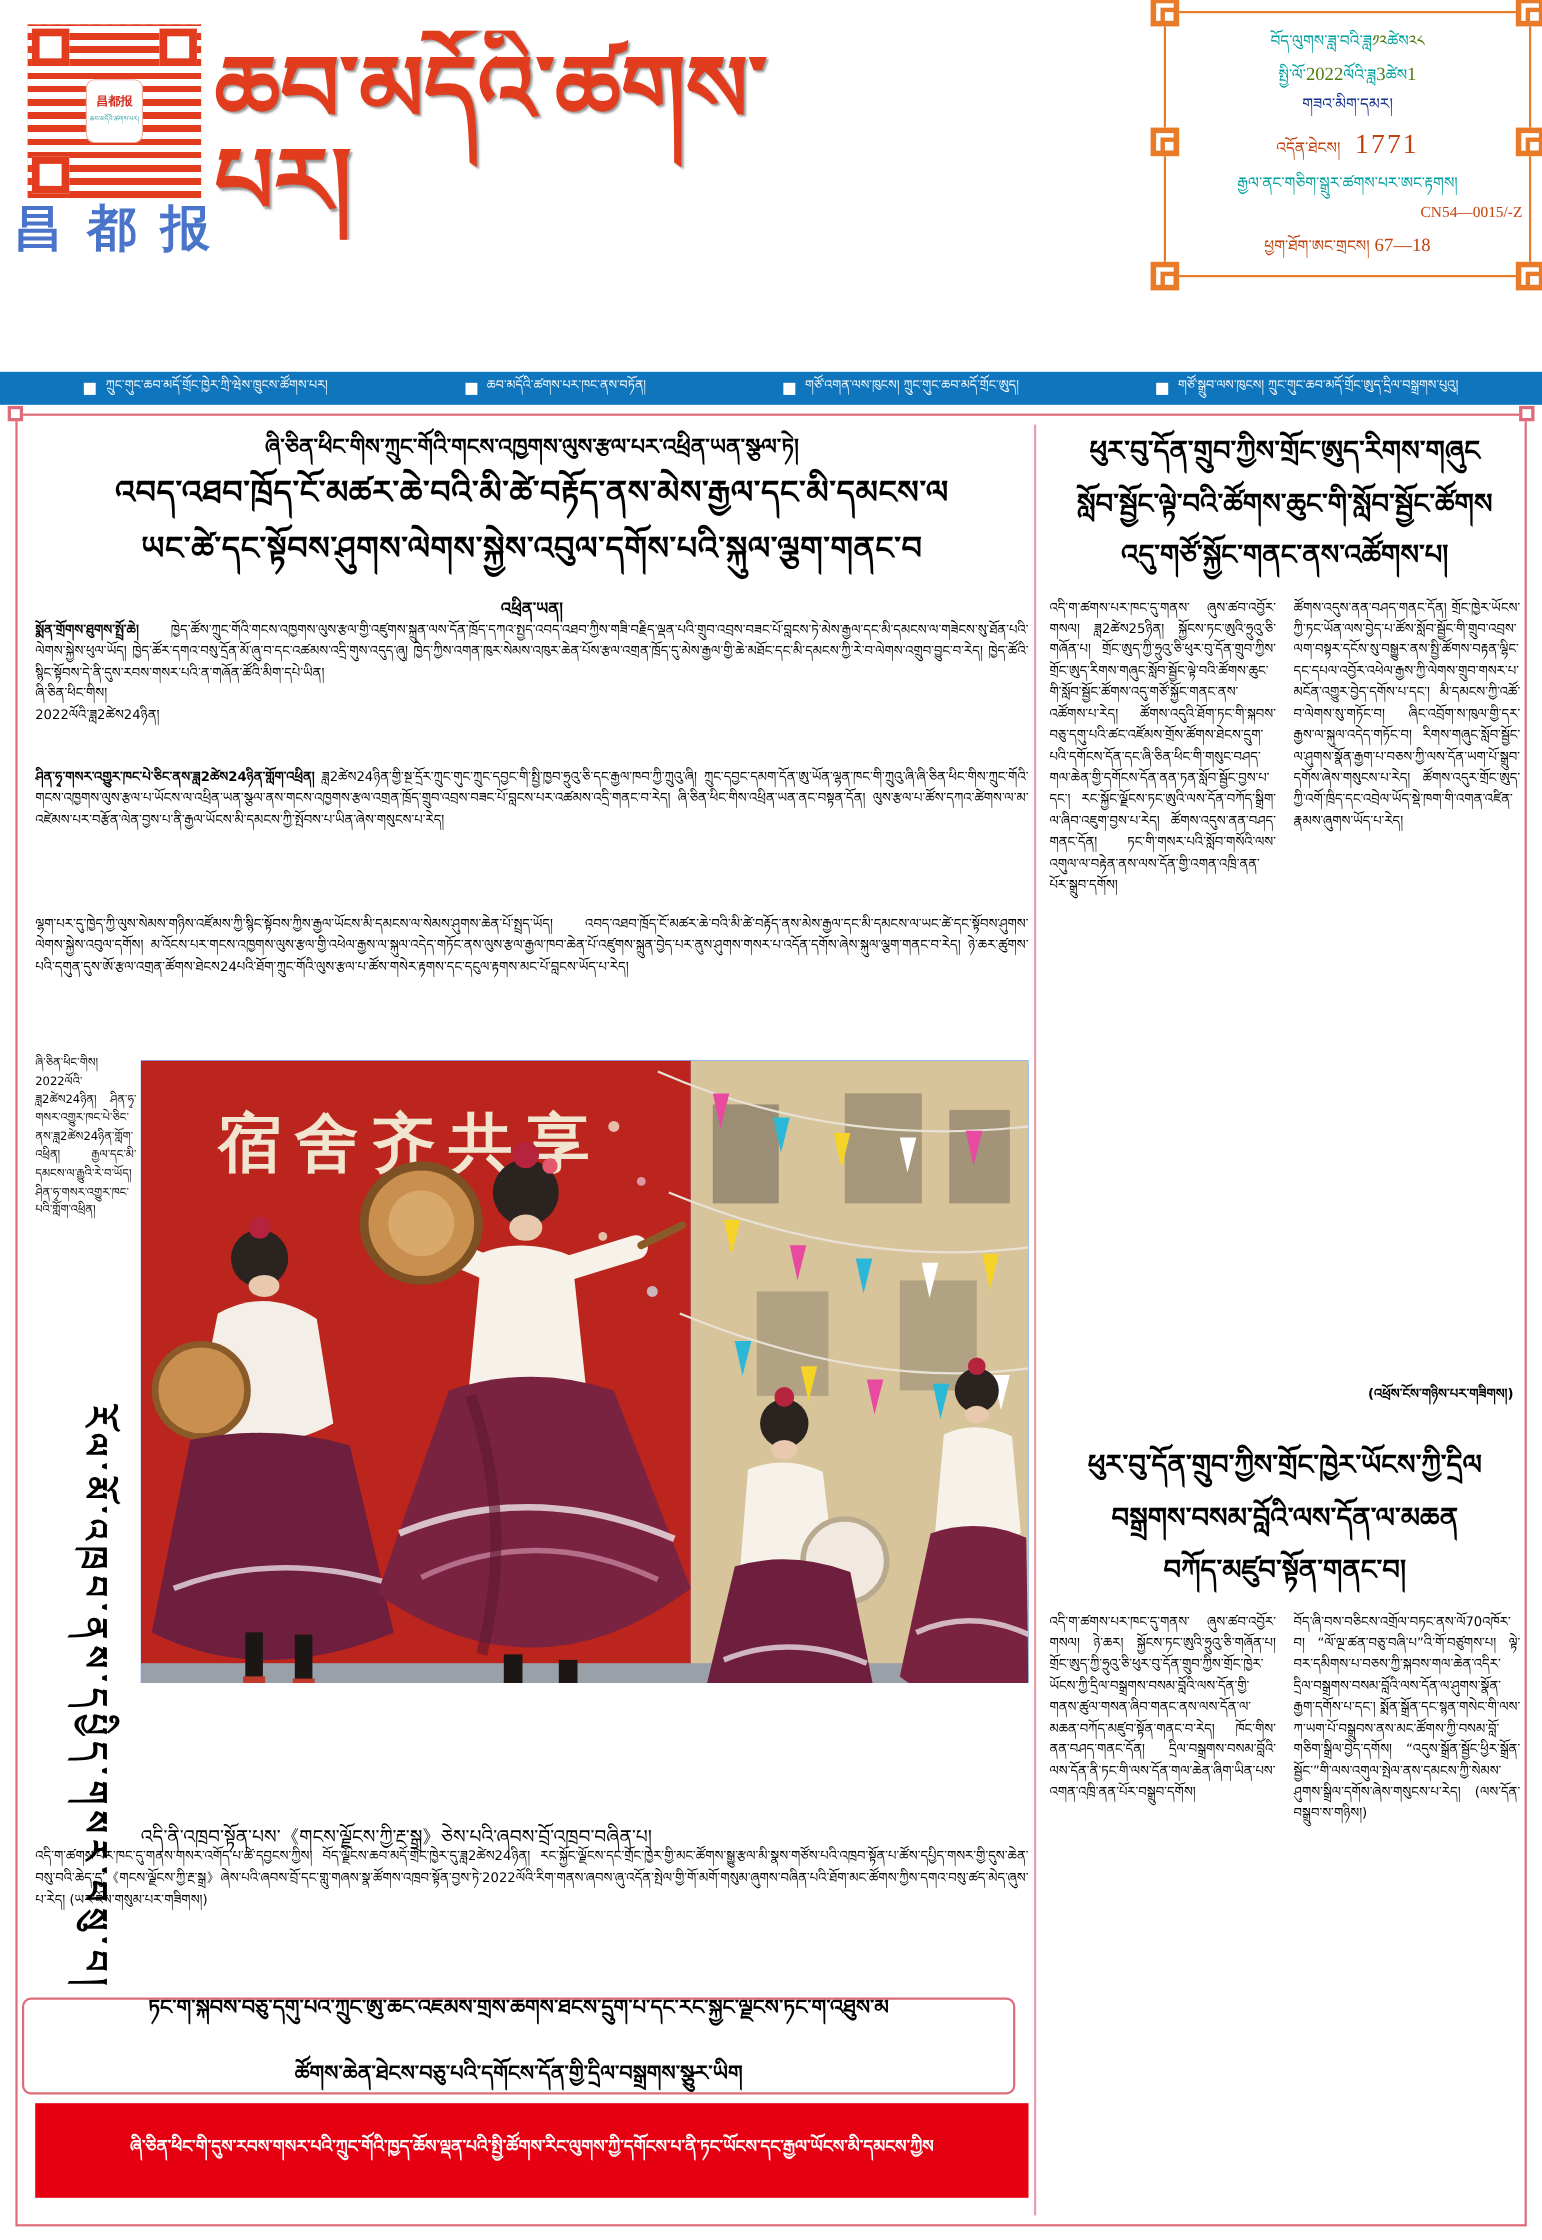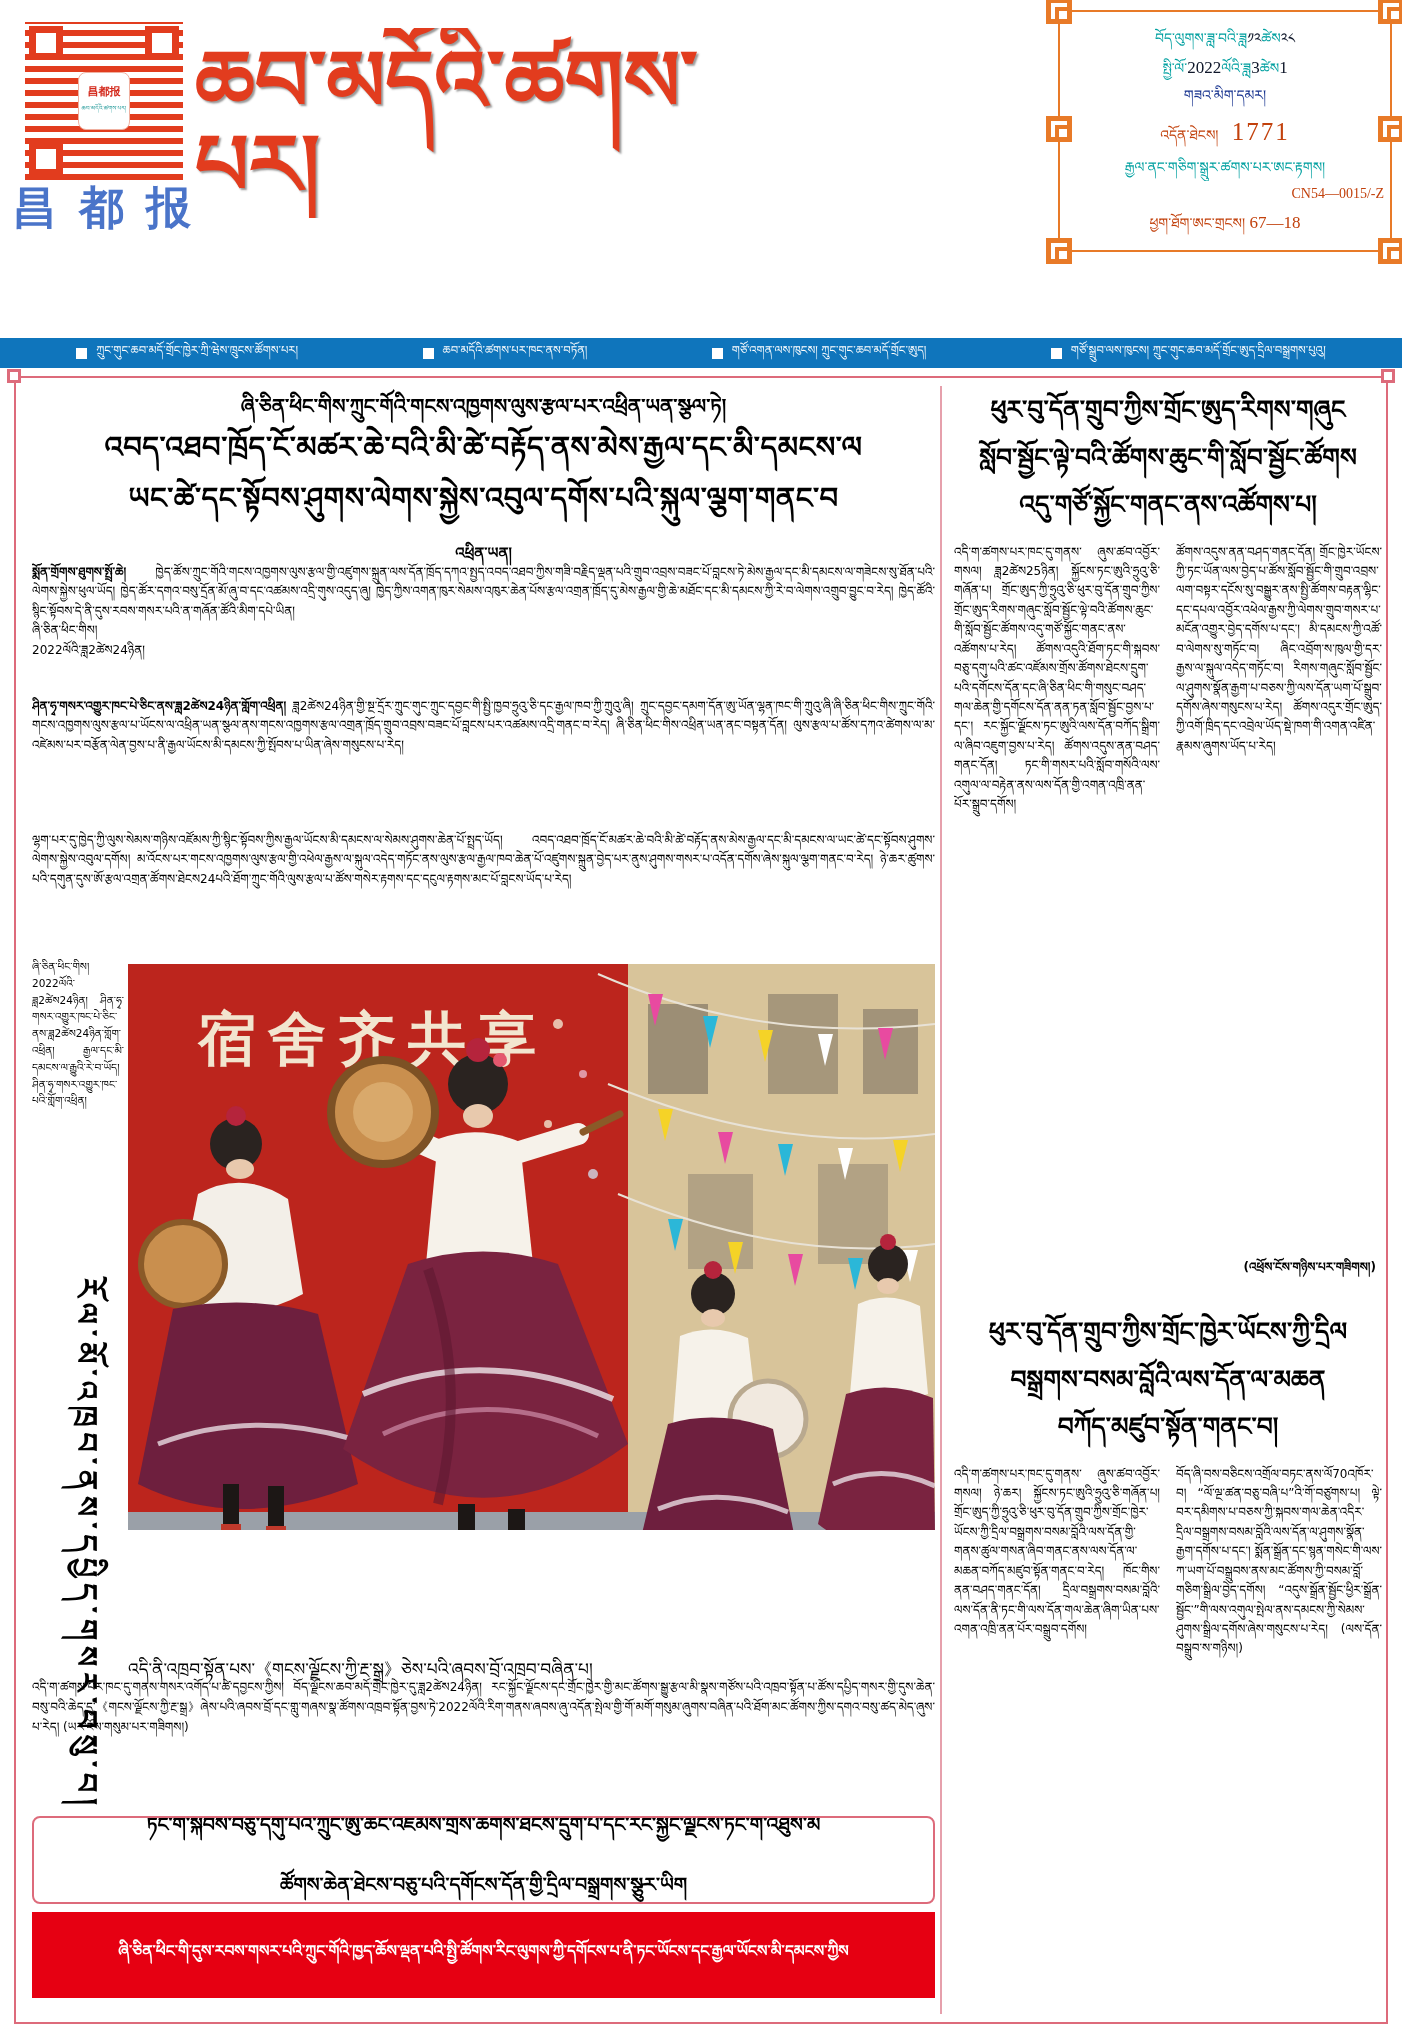--- a/index.html
+++ b/index.html
@@ -25,21 +25,21 @@
         text-shadow:2px 2px 2px #999; overflow:hidden; line-height:1.0; }
 
   
   .infobox { position:absolute; left:1058px; top:10px; width:334px; height:242px; border:2px solid #e87a28;
         padding:14px 6px 6px; text-align:center; }
   .infobox .knot { position:absolute; width:26px; height:26px; border:5px solid #e87a28; background:#fff; }
   .infobox .knot::after { content:""; position:absolute; left:4px; top:4px; width:8px; height:8px; border:4px solid #e87a28; }
   .k1{left:-14px;top:-14px} .k2{right:-14px;top:-14px} .k3{left:-14px;bottom:-14px} .k4{right:-14px;bottom:-14px}
   .k5{left:-14px;top:104px} .k6{right:-14px;top:104px}
   .infobox .row { font-size:14px; line-height:1.85; white-space:nowrap; overflow:hidden; }
-  .c-teal { color:#00a0a0; } .c-mag { color:#0f172a; } .c-navy { color:#17338f; } .c-blk { color:#c2410c; }
+  .c-teal { color:#00a0a0; } .c-mag { color:#4d7c0f; } .c-navy { color:#17338f; } .c-blk { color:#c2410c; }
   .num { font-family:"Liberation Serif",serif; font-size:17px;text-align:right; }
   .issue-num { font-family:"Liberation Serif",serif; font-size:25px; letter-spacing:2px; }
 
   
   .navbar { position:absolute; left:0; top:338px; width:1402px; height:30px; background:#0f75bc;
         display:flex; align-items:center; justify-content:space-around; padding:0 14px; }
   .nav-item { display:flex; align-items:center; gap:9px; color:#fff; font-size:11.5px; white-space:nowrap; overflow:hidden; }
   .nav-bullet { width:11px; height:11px; background:#fff; flex:0 0 auto; }
 
   
@@ -63,21 +63,21 @@
   .strip .small { font-size:10.5px; line-height:1.6; text-align:justify; height:300px; overflow:hidden; }
   .vtitle { position:absolute; left:16px; top:900px; width:92px; height:350px; overflow:visible; }
   .vtitle .inner { position:absolute; left:50%; top:0; transform-origin:left top; transform:rotate(90deg) translateY(-50%);
         white-space:nowrap; font-size:30px; font-weight:bold; letter-spacing:6px; }
   .photo { position:absolute; left:112px; top:586px; width:807px; height:566px; overflow:hidden; background:#3b82f6; }
   .caption { position:absolute; left:112px; top:1272px; width:807px; text-align:left; font-size:17px; }
   .story-par { position:absolute; left:16px; top:1300px; width:903px; height:128px; font-size:12px;
         line-height:1.65; text-align:justify; overflow:hidden; }
 
   
-  .notice { position:absolute; left:16px; top:1438px; width:903px; height:88px; border:2px solid #dd6b7b;
+  .notice { position:absolute; left:4px; top:1438px; width:903px; height:88px; border:2px solid #dd6b7b;
         border-radius:8px; display:flex; flex-direction:column; align-items:center; justify-content:center;
         gap:6px; font-size:19px; font-weight:bold; text-align:center; overflow:hidden; }
   .banner { position:absolute; left:16px; top:1534px; width:903px; height:86px; background:#e60012; color:#fff;
         display:flex; flex-direction:column; align-items:center; justify-content:center; gap:7px;
         font-size:15.5px; font-weight:bold; text-align:center; overflow:hidden; padding:0 10px; }
 
   
   .r-art { position:absolute; left:938px; width:428px; }
   .r1 { top:8px; } .r2 { top:930px; }
   .rhead { text-align:center; font-size:25px; font-weight:bold; line-height:1.9; }

